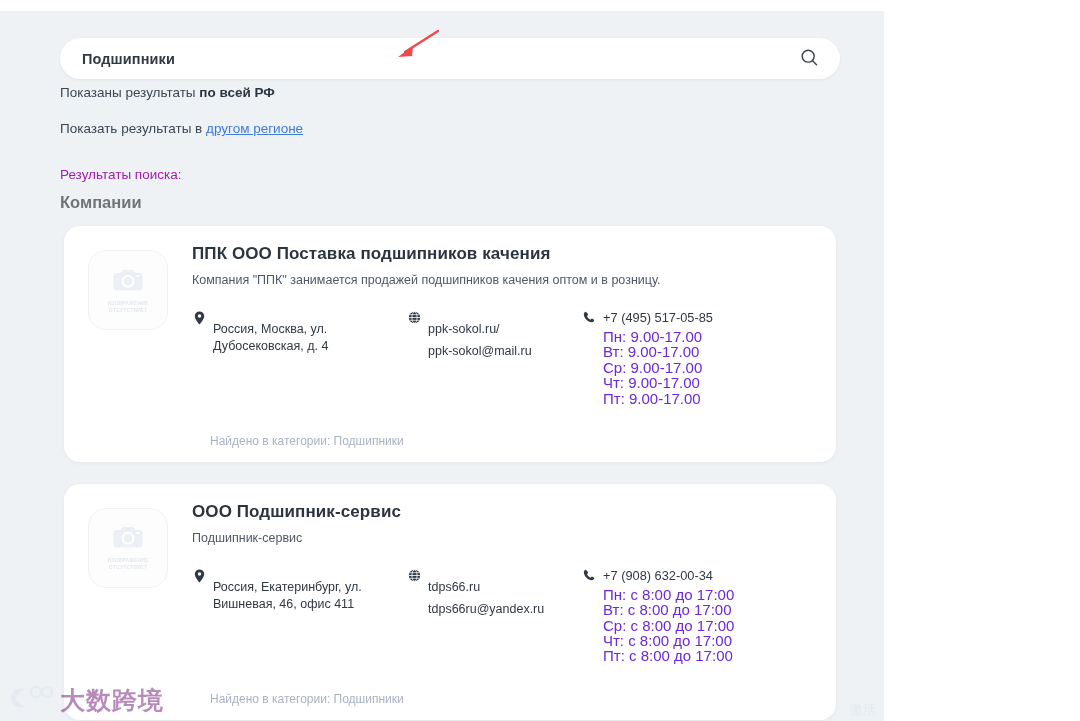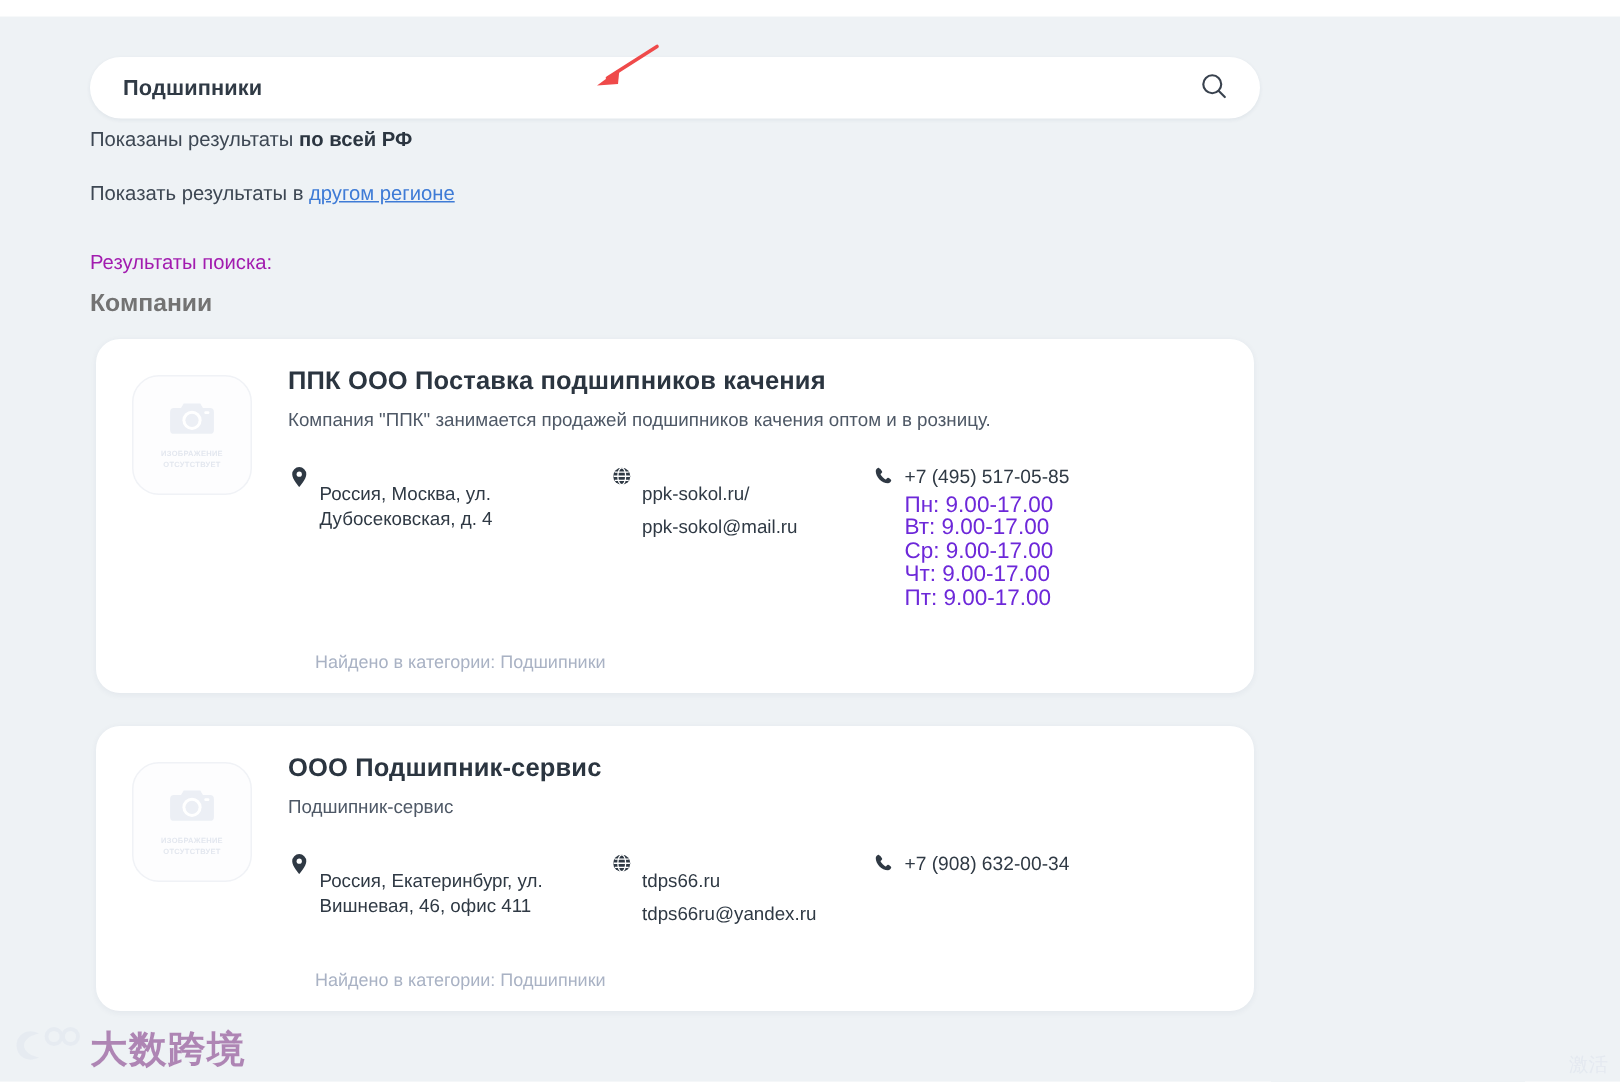--- a/index.html
+++ b/index.html
@@ -9,21 +9,21 @@
   body {
     width: 1080px;
     height: 721px;
     overflow: hidden;
     background: #ffffff;
     font-family: "Liberation Sans", "DejaVu Sans", sans-serif;
     -webkit-font-smoothing: antialiased;
   }
   .page {
     position: relative;
-    width: 1080px;
+    width: 884px;
     height: 721px;
     background: #eef2f5;
     padding-top: 12px;
     box-sizing: border-box;
   }
   .top-white-strip {
     position: absolute;
     top: 0; left: 0;
     width: 1080px;
     height: 11px;
@@ -429,20 +429,27 @@
 
             <div class="col-phone">
               <div class="row-ico">
                 <span class="ico">
                   <svg width="12" height="12" viewBox="0 0 13 13" fill="#2f3944">
                     <path d="M3.1 0.9 C2.2 0.9 0.9 2.1 0.9 3.3 c0 4.5 4.3 8.8 8.8 8.8 1.2 0 2.4-1.3 2.4-2.2 0-0.5-1.9-1.8-2.4-1.8-0.5 0-1.2 1.2-1.6 1.2-0.8 0-3.7-2.9-3.7-3.7 0-0.4 1.2-1.1 1.2-1.6 0-0.5-1.3-2.4-1.8-2.4 z"></path>
                   </svg>
                 </span>
                 <span class="phone-num">+7 (908) 632-00-34</span>
               </div>
+              <div class="hours">
+                <div>Пн: с 8:00 до 17:00</div>
+                <div>Вт: с 8:00 до 17:00</div>
+                <div>Ср: с 8:00 до 17:00</div>
+                <div>Чт: с 8:00 до 17:00</div>
+                <div>Пт: с 8:00 до 17:00</div>
+              </div>
             </div>
           </div>
         </div>
       </div>
       <div class="found-cat">Найдено в категории: Подшипники</div>
     </div>
 
   </div>
 
   <div class="wm-left">

